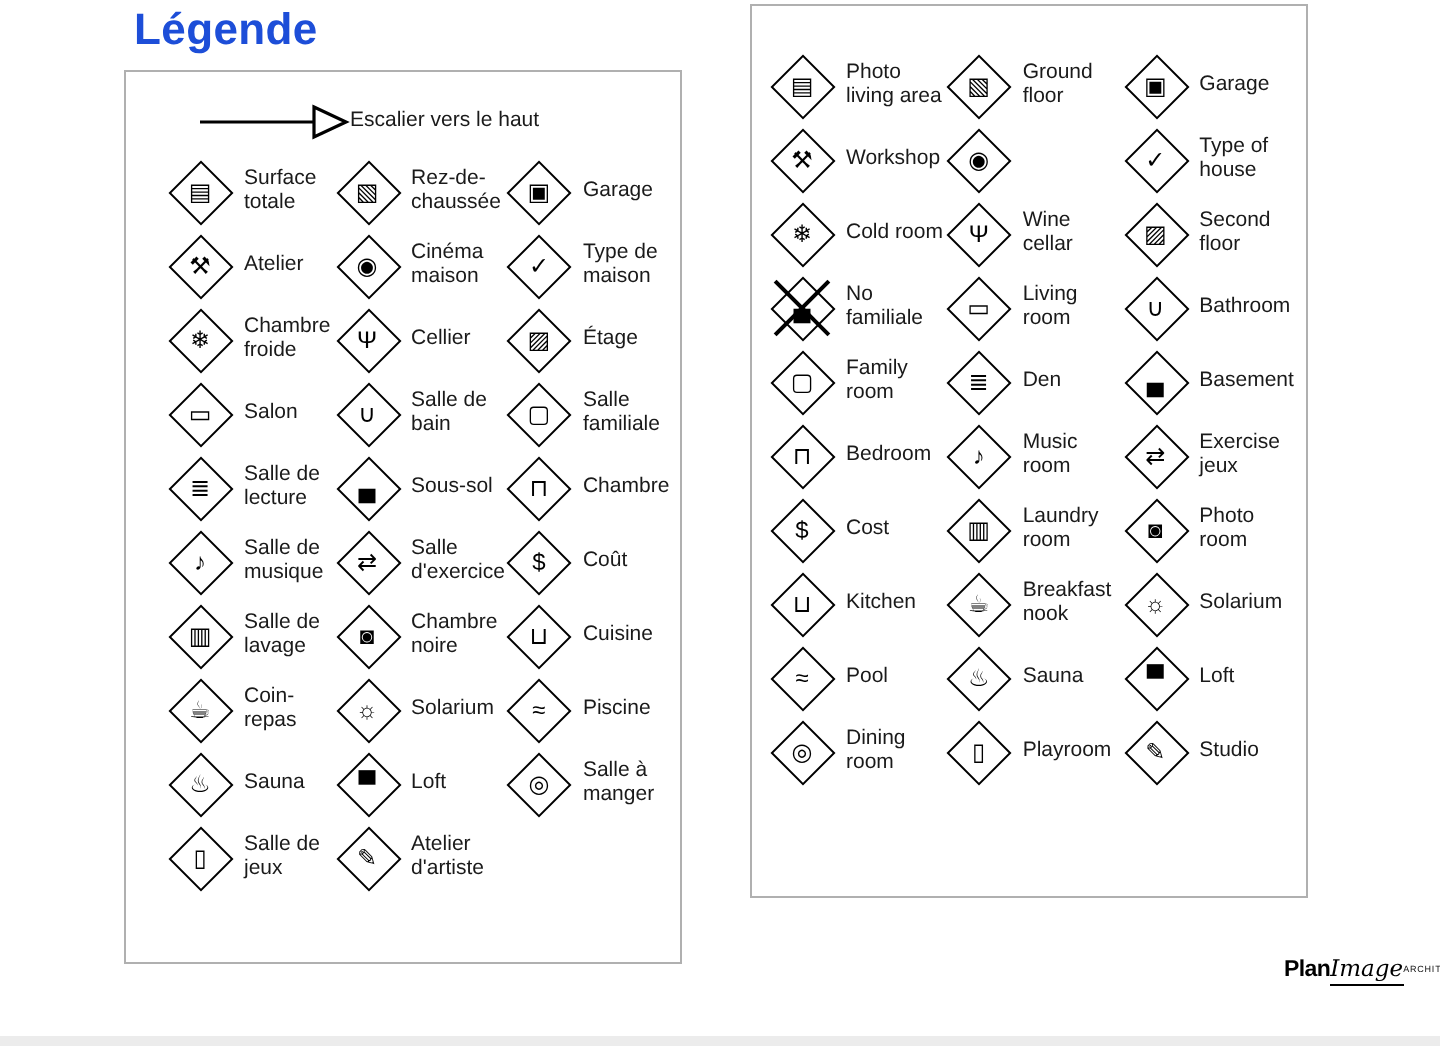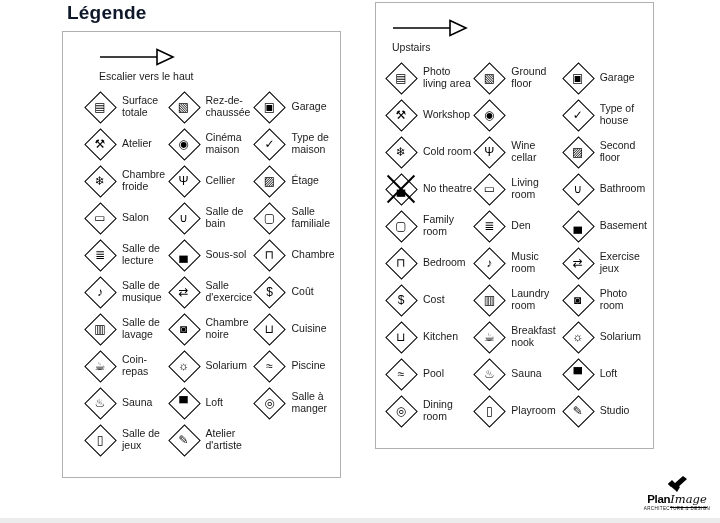--- a/index.html
+++ b/index.html
@@ -5,29 +5,29 @@
   html,body{margin:0;padding:0;background:#fff;}
   body{
     width:720px;height:523px;position:relative;overflow:hidden;
     font-family:"Liberation Sans","DejaVu Sans",sans-serif;
     color:#1a1a1a;-webkit-font-smoothing:antialiased;
   }
   .panel{position:absolute;top:2px;width:279px;}
   .panel-fr{left:62px;}
   .panel-en{left:375px;}
   .panel h2{
-    margin:0 0 7px 5px;font-size:19px;font-weight:bold;letter-spacing:.2px;color:#0f172a;
+    margin:0 0 7px 5px;font-size:22px;font-weight:bold;letter-spacing:.2px;color:#1d4ed8;
   }
   .box{
     border:1px solid #b0b0b0;height:447px;box-sizing:border-box;background:#fff;
   }
   
   .arrows{display:flex;gap:30px;padding:15px 0 0 36px;}
   .panel-en .arrows{padding-left:16px;gap:22px;}
-  .arrow-group{display:flex;flex-direction:column;}
+  .arrow-group{display:flex;flex-direction:row;}
   .arrow-group svg{display:block;}
   .arrow-label{font-size:10.5px;margin-top:3px;white-space:nowrap;color:#1a1a1a;}
   
   .grid{
     display:grid;grid-template-columns:1fr 1fr 1fr;grid-auto-rows:37px;
     align-items:center;margin-top:6px;padding:0 4px 0 20px;
   }
   .panel-en .grid{padding-left:8px;}
   .item{display:flex;align-items:center;gap:5px;}
   .diamond{position:relative;width:34px;height:34px;flex:none;}
@@ -39,21 +39,21 @@
     position:absolute;inset:0;display:flex;align-items:center;justify-content:center;
     font-size:12px;font-style:normal;font-weight:normal;color:#000;line-height:1;
   }
   .cross-line{position:absolute;left:-2px;top:16px;width:38px;height:2px;background:#000;}
   .cross-1{transform:rotate(45deg);}
   .cross-2{transform:rotate(-45deg);}
   .label{font-size:10.5px;line-height:1.1;max-width:54px;color:#1a1a1a;}
   
   .logo{
     position:absolute;right:8px;top:476px;width:70px;
-    display:flex;flex-direction:column;align-items:center;line-height:1;
+    display:flex;flex-direction:row;align-items:center;line-height:1;
   }
   .logo-mark{height:17px;}
   .logo-text{font-size:11.5px;white-space:nowrap;margin-top:1px;color:#000;}
   .logo-text .bold{font-weight:bold;letter-spacing:-.3px;}
   .logo-text .ital{font-style:italic;font-family:"DejaVu Serif",serif;border-bottom:1.5px solid #000;padding-bottom:1px;}
   .logo-tagline{font-size:4.5px;letter-spacing:.4px;margin-top:1.5px;color:#111;white-space:nowrap;}
   .bottom-bar{position:absolute;left:0;bottom:0;width:720px;height:5px;background:#ececec;}
 </style>
 </head>
 <body>
@@ -274,27 +274,20 @@
           </span>
           <span class="label">Atelier d'artiste</span>
         </div>
       </div>
   </div>
 </section>
 
 <section class="panel panel-en">
   <div class="box">
     <div class="arrows">
-        <div class="arrow-group">
-          <svg width="76" height="20" viewBox="0 0 76 20">
-            <line x1="1" y1="10" x2="59" y2="10" stroke="#000" stroke-width="1.6"></line>
-            <polygon points="58,2.5 74,10 58,17.5" fill="#fff" stroke="#000" stroke-width="1.6"></polygon>
-          </svg>
-          <div class="arrow-label">Upstairs</div>
-        </div>
       </div>
     <div class="grid">
         <div class="item">
           <span class="diamond">
             <i class="dshape"></i>
             <b class="glyph">▤</b>
           </span>
           <span class="label">Photo living area</span>
         </div>
         <div class="item">
@@ -352,21 +345,21 @@
           </span>
           <span class="label">Second floor</span>
         </div>
         <div class="item">
           <span class="diamond">
             <i class="dshape"></i>
             <b class="glyph">▄</b>
             <i class="cross-line cross-1"></i>
             <i class="cross-line cross-2"></i>
           </span>
-          <span class="label">No theatre</span>
+          <span class="label">No familiale</span>
         </div>
         <div class="item">
           <span class="diamond">
             <i class="dshape"></i>
             <b class="glyph">▭</b>
           </span>
           <span class="label">Living room</span>
         </div>
         <div class="item">
           <span class="diamond">

